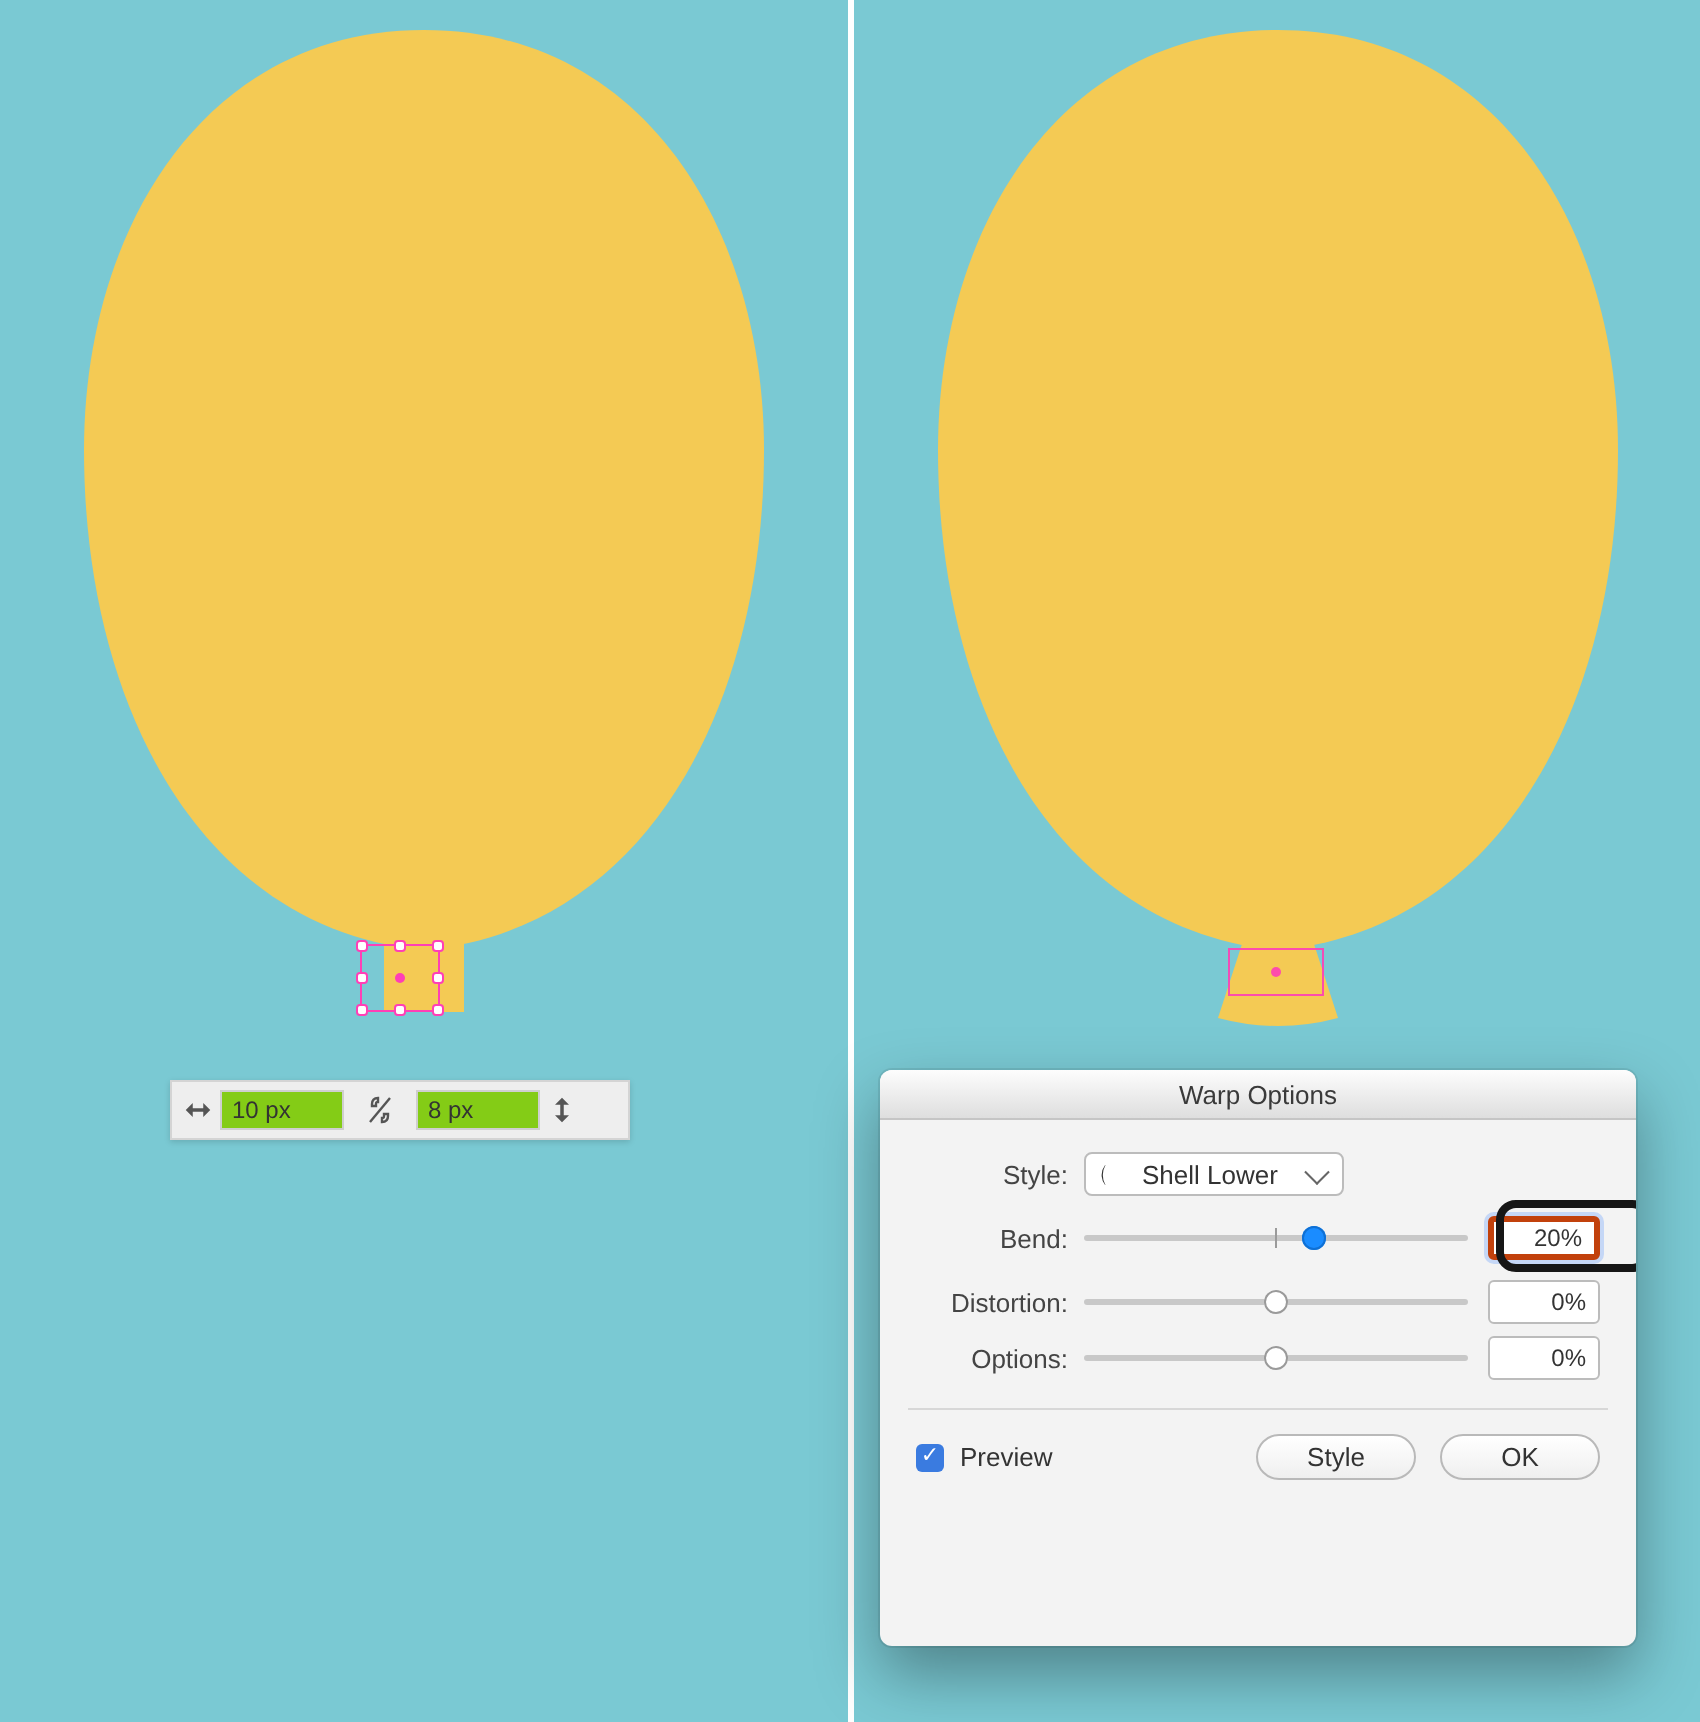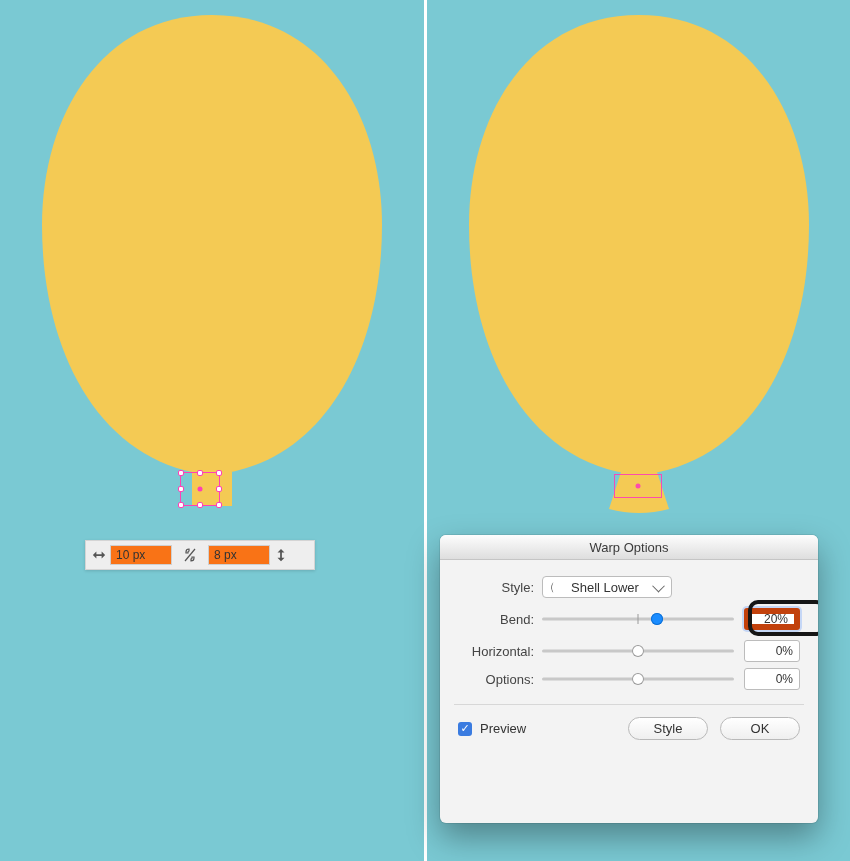--- a/index.html
+++ b/index.html
@@ -78,21 +78,21 @@
     display: flex;
     align-items: center;
     gap: 4px;
     padding: 4px 6px;
   }
   .wh-icon {
     width: 14px;
     color: #555;
   }
   .wh-field {
-    background: #f97316;
+    background: #84cc16;
     border: 1px solid #cfcfcf;
     height: 20px;
     width: 62px;
     padding: 0 5px;
     font-size: 12px;
     color: #333;
     display: flex;
     align-items: center;
   }
   .wh-sep {
@@ -247,21 +247,21 @@
     border-radius: 3px;
     margin-left: 10px;
     padding: 0 6px;
     display: flex;
     align-items: center;
     justify-content: flex-end;
     font-size: 12px;
     color: #333;
   }
   .value-box.focus-hl {
-    border: 6px solid #c2410c;
+    border: 3px solid #c2410c;
     box-shadow: 0 0 0 2px rgba(61,132,255,0.25);
   }
   .highlight-frame {
     position: absolute;
     border: 4px solid #161616;
     border-radius: 10px;
     pointer-events: none;
   }
 
   .fieldset-label {
@@ -398,21 +398,21 @@
         <div class="slider-tick"></div>
         <div class="slider-thumb" style="left:60%;"></div>
       </div>
       <div class="value-box focus-hl">20%</div>
 
       <div class="highlight-frame" style="left:290px; top:-8px; width:78px; height:36px;"></div>
     </div>
 
 
     <div class="form-row tight">
-      <div class="label-col">Horizontal:</div>
+      <div class="label-col">Distortion:</div>
       <div class="slider">
         <div class="slider-track"></div>
         <div class="slider-thumb grey" style="left:50%;"></div>
       </div>
       <div class="value-box">0%</div>
     </div>
 
     <div class="form-row tight">
       <div class="label-col">Options:</div>
       <div class="slider">

